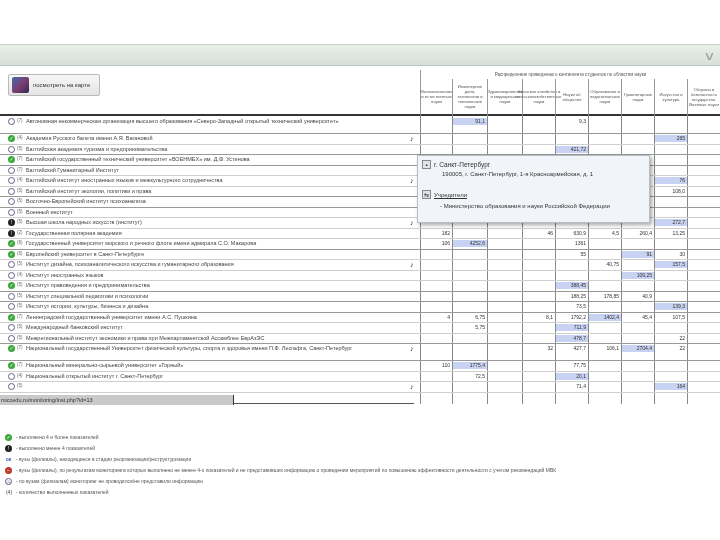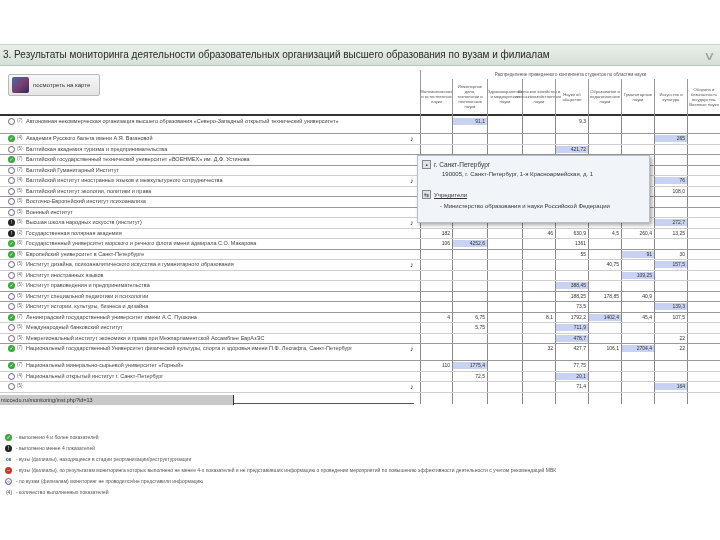--- a/index.html
+++ b/index.html
@@ -100,21 +100,20 @@
   .lic.black { background: #222; }
   .lic.blue { background: #fff; color: #3355aa; font-weight: bold; }
   .lic.red { background: #c0392b; }
   .lic.clock { background: #fff; border: 1px solid #6a5a8a; color: #6a5a8a; }
   .lic.text { background: transparent; color: #444; width: 10px; left: -1px; }
 </style>
 </head>
 <body>
 
 <div class="section-header">
-  <span class="title">3. Результаты мониторинга деятельности образовательных организаций высшего образования по вузам и филиалам</span>
   <span class="collapse">∨</span>
 </div>
 
 <div class="map-btn">
   <span class="map-icon"></span>
   <span>посмотреть на карте</span>
 </div>
 
 <div class="hdr-group">Распределение приведенного контингента студентов по областям науки</div>
 <div id="hdr-cols">

